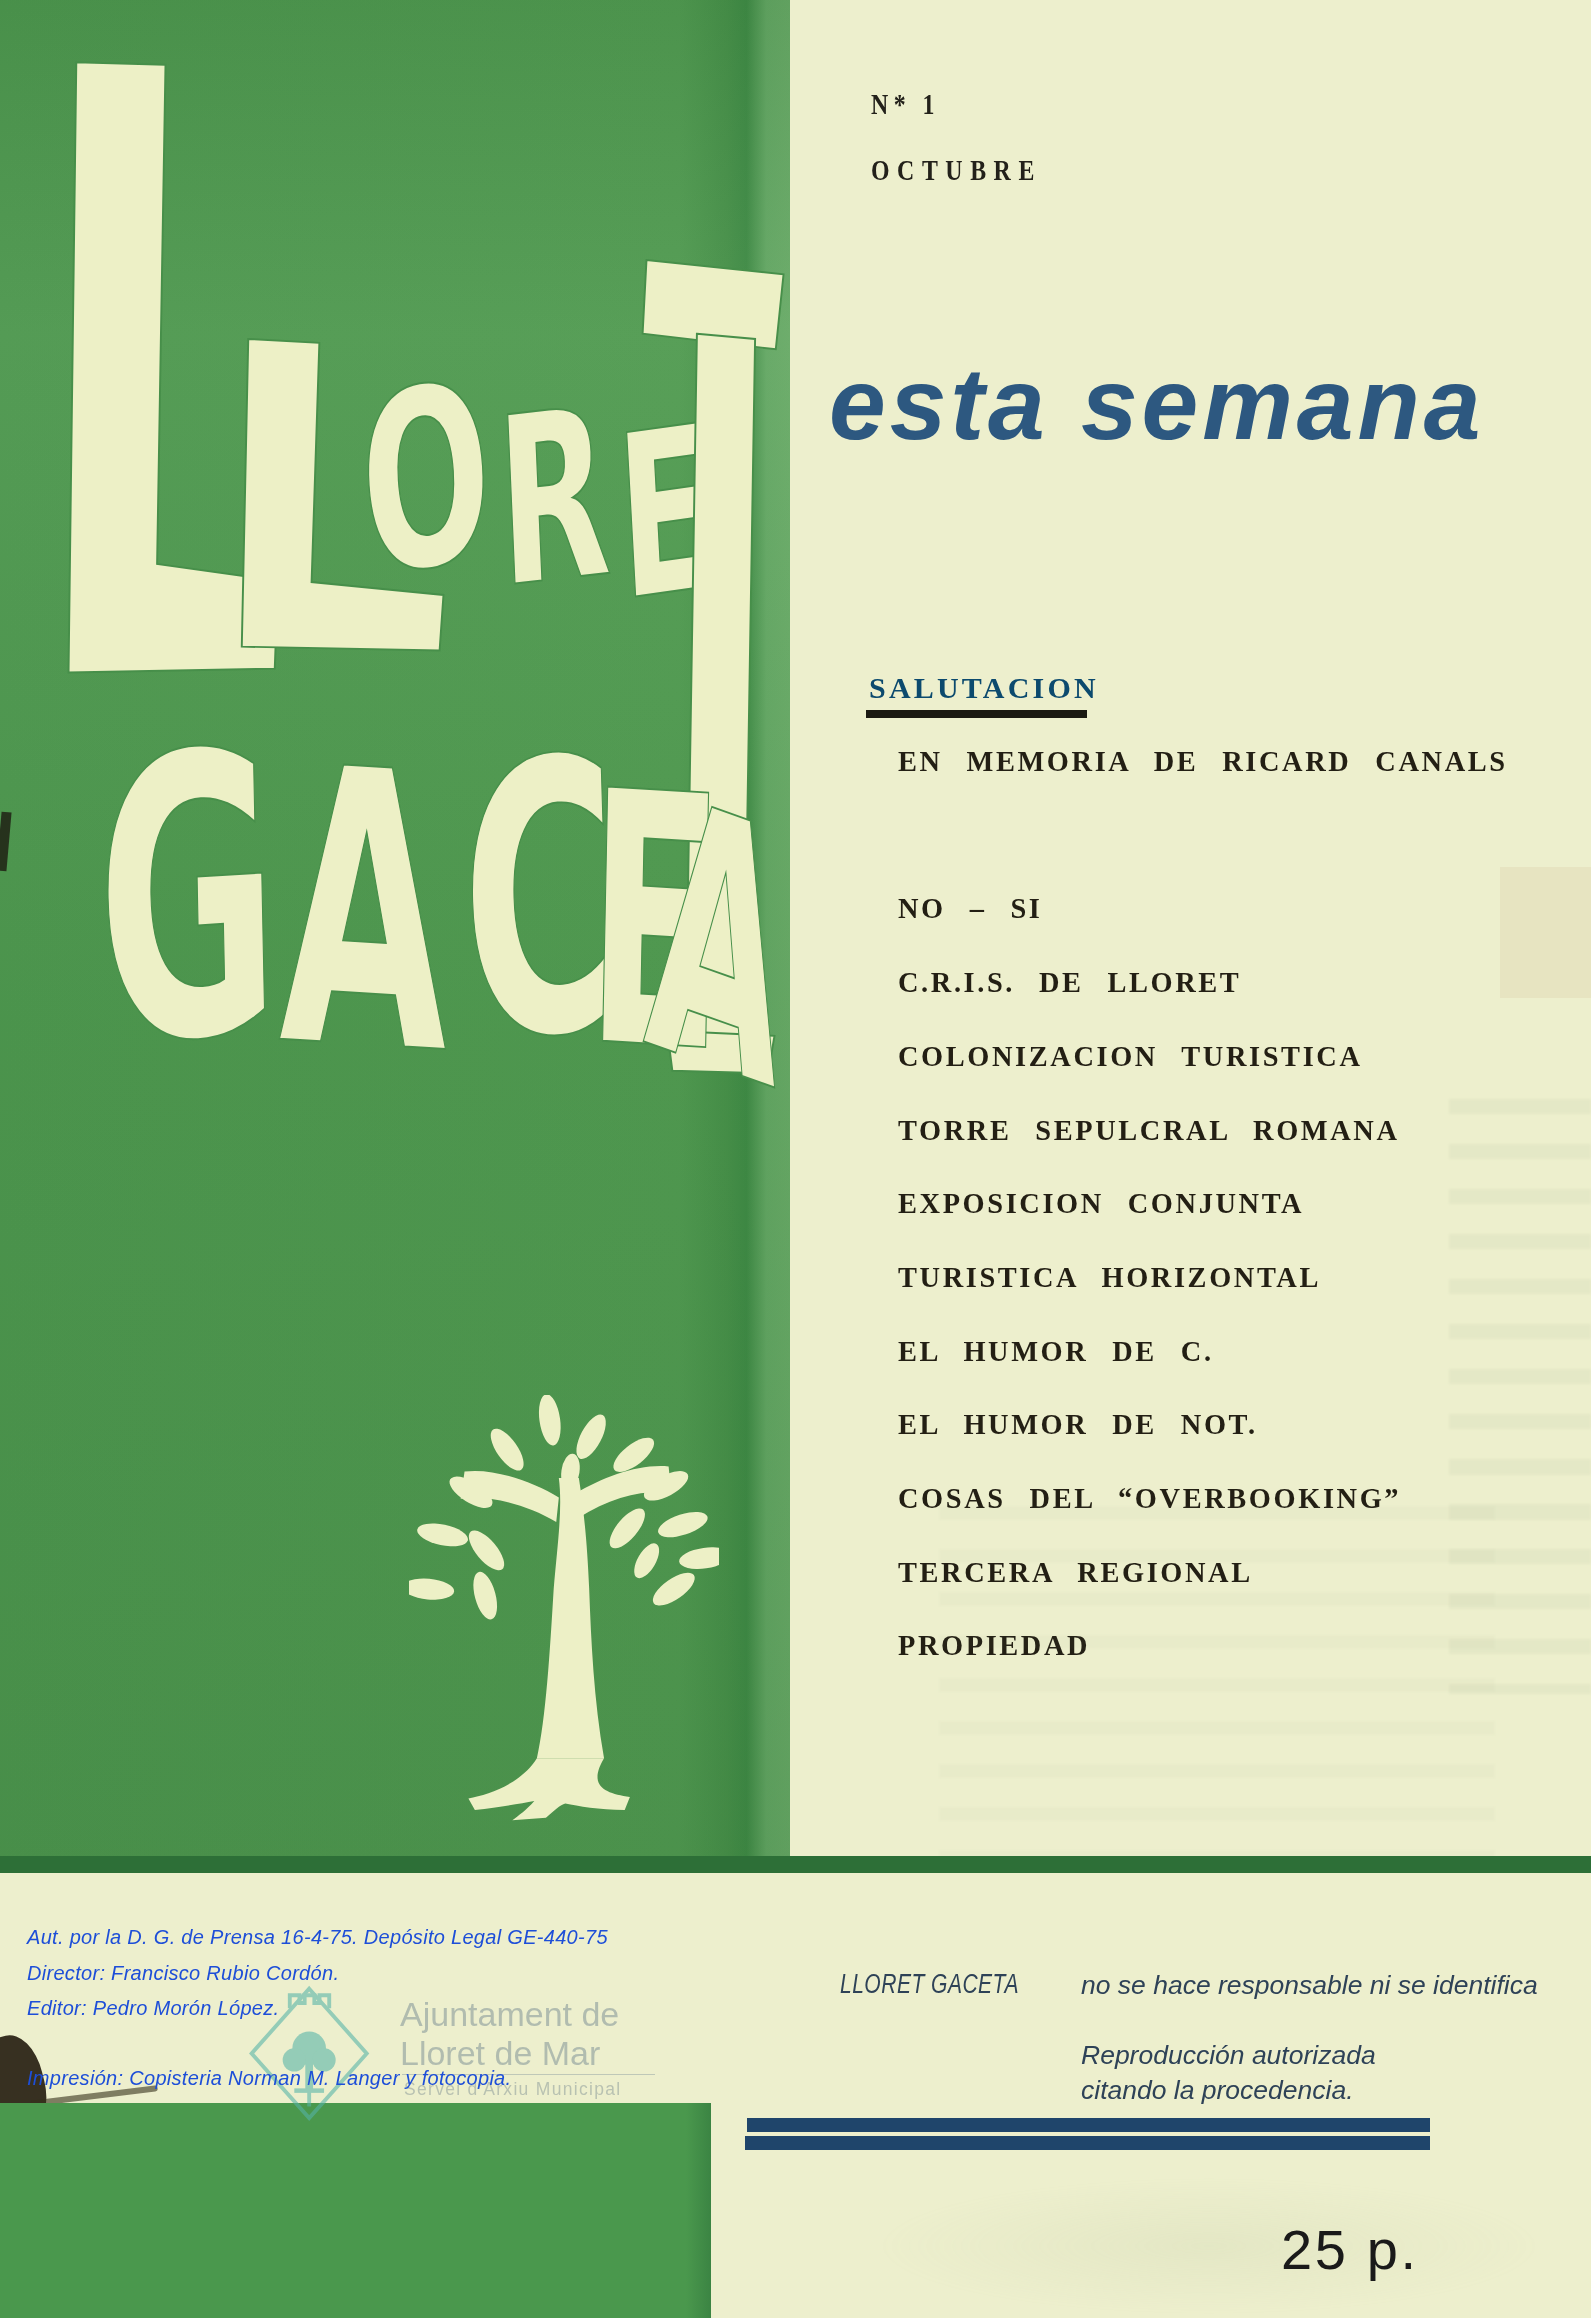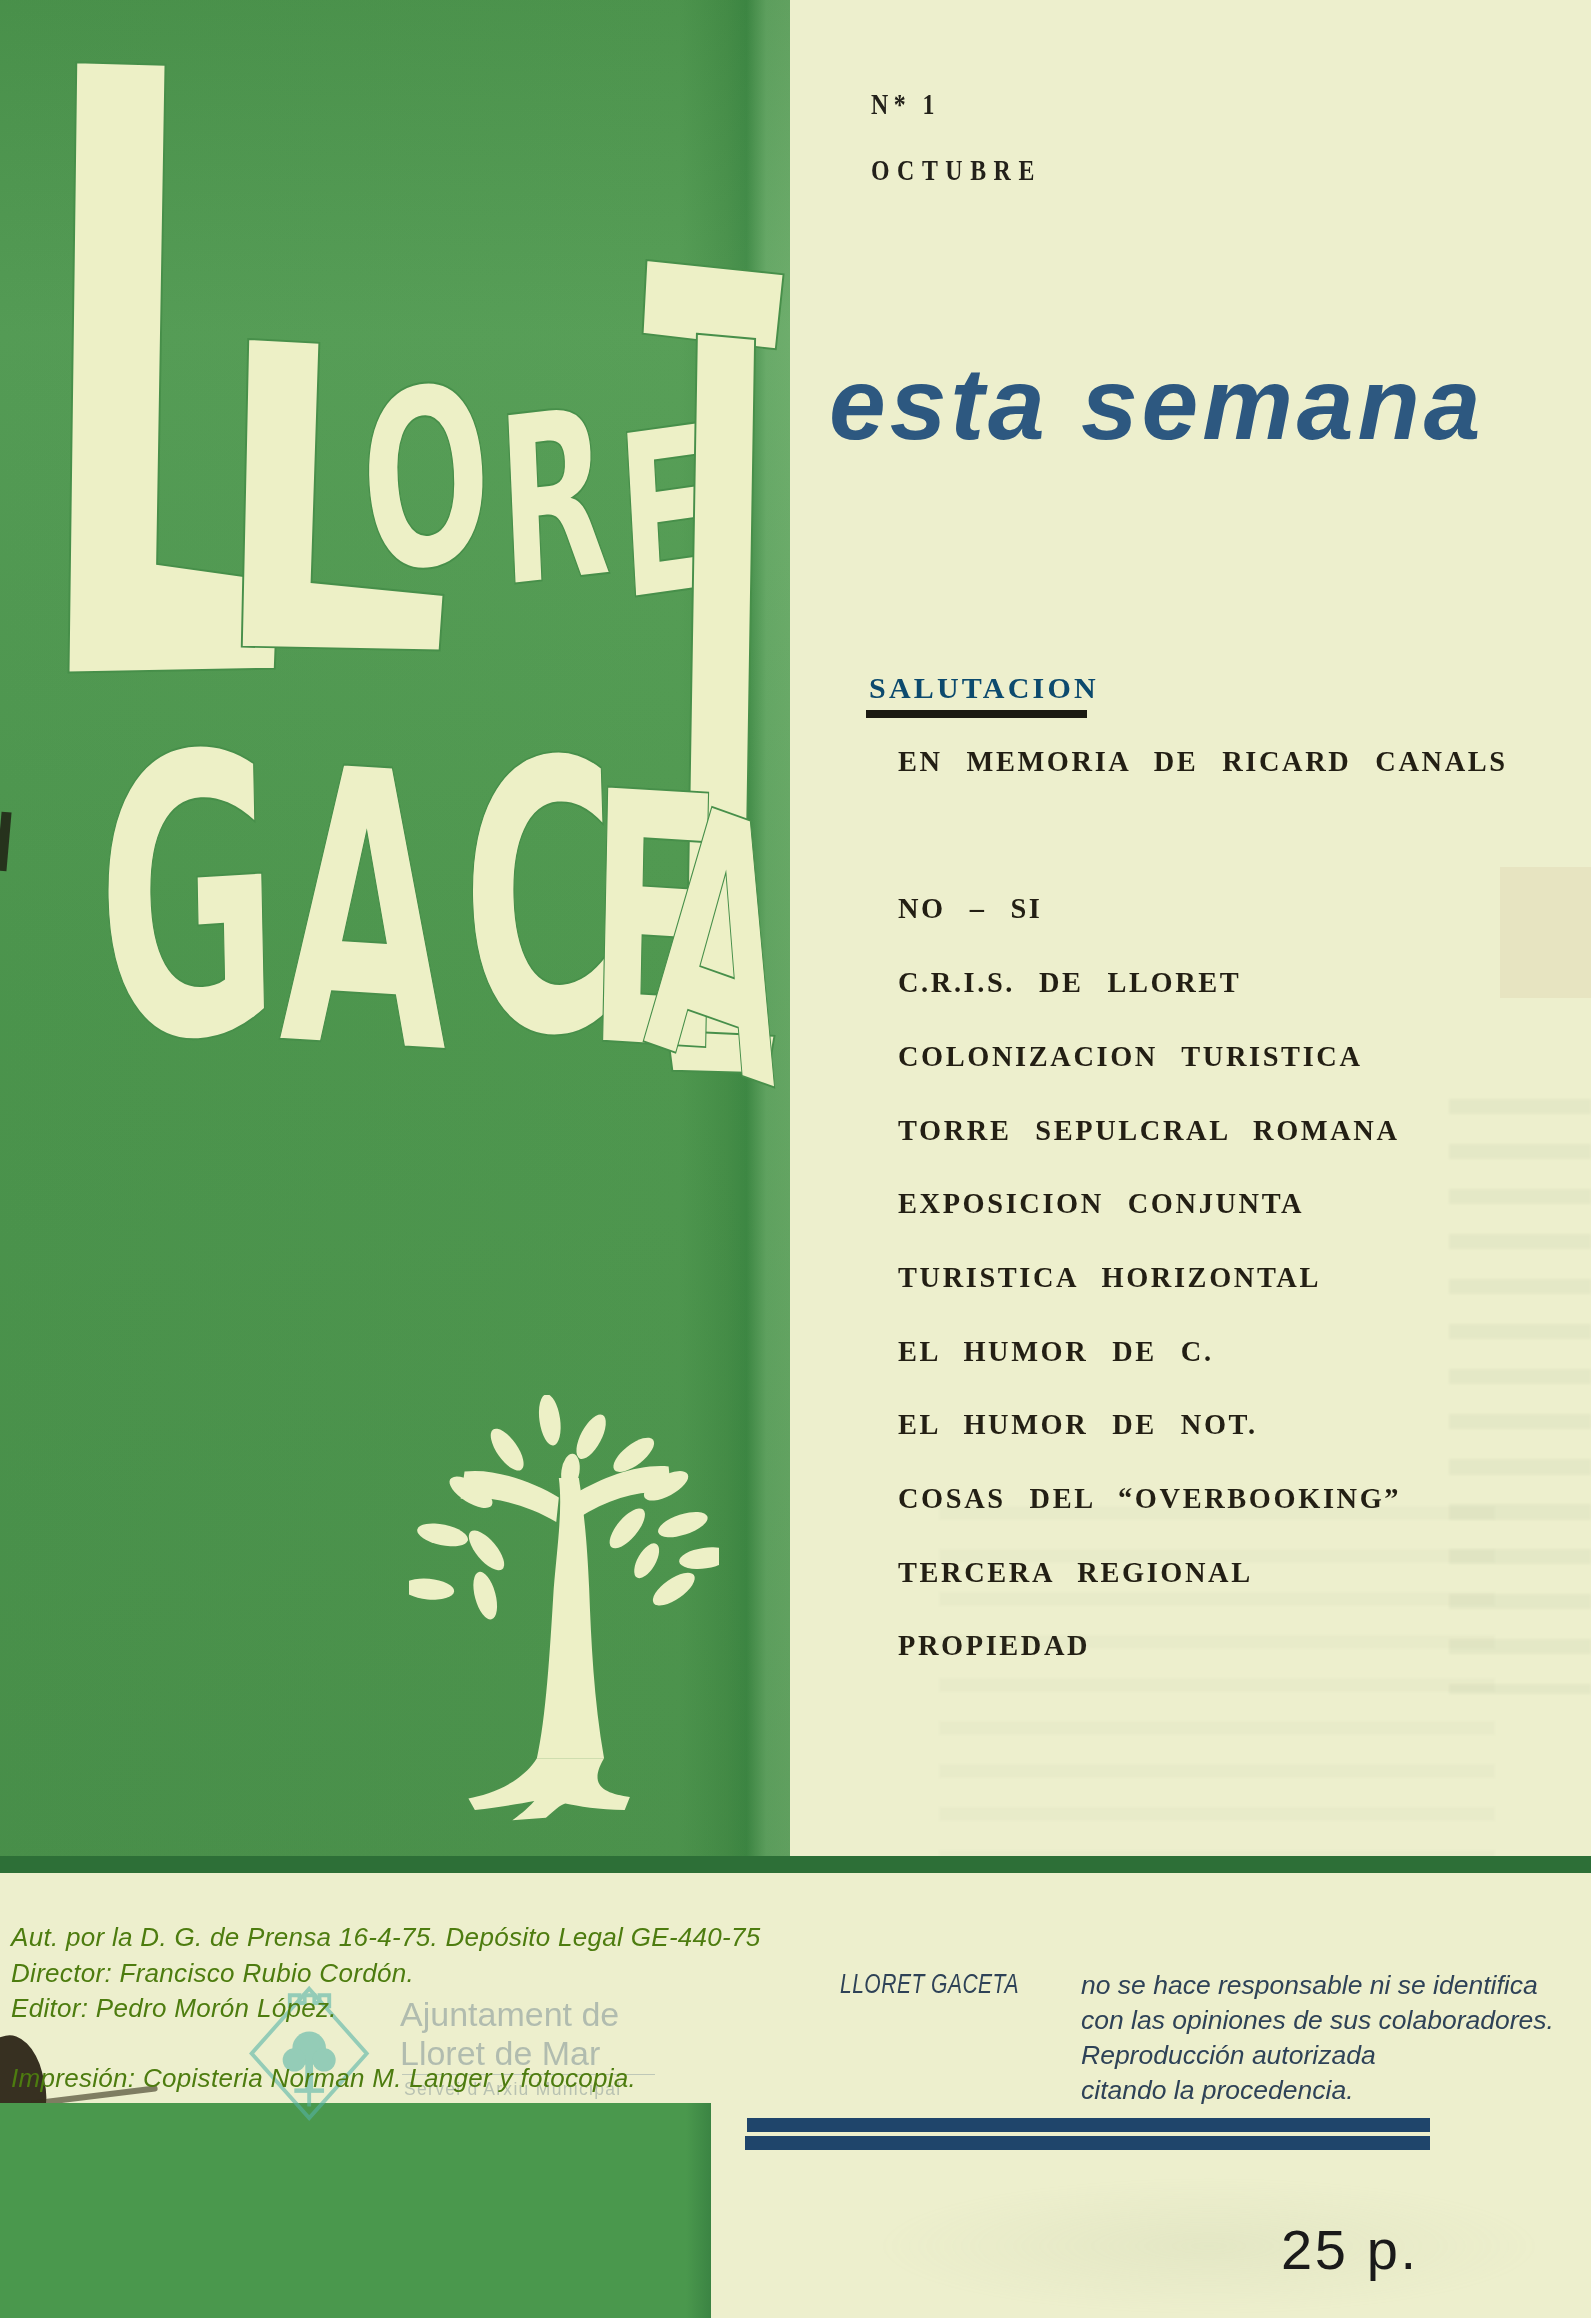--- a/index.html
+++ b/index.html
@@ -41,22 +41,22 @@
     font-weight:bold;font-style:italic;font-size:102px;letter-spacing:3.9px;white-space:nowrap;
     font-family:"Liberation Sans",sans-serif;
   }
   .toc-heading{position:absolute;left:869px;top:668px;height:39px;line-height:39px;
     font-family:"Liberation Serif",serif;font-weight:bold;font-size:30px;letter-spacing:3.2px;color:#0c4a6e;white-space:nowrap;}
   .toc-underline{position:absolute;left:866px;top:710px;width:221px;height:7.8px;background:#1b1a12;}
   .toc-item{position:absolute;left:898px;height:39px;line-height:39px;
     font-family:"Liberation Serif",serif;font-weight:bold;font-size:28.4px;letter-spacing:2.6px;word-spacing:14.2px;
     color:#231f14;white-space:nowrap;}
   
-  .imprint-line{position:absolute;left:11px;height:34px;line-height:34px;
-    font-style:italic;font-size:26px;letter-spacing:0.3px;color:#4d7c0f;white-space:nowrap;z-index:4;}
+  .imprint-line{position:absolute;left:27px;height:34px;line-height:34px;
+    font-style:italic;font-size:20px;letter-spacing:0.3px;color:#1d4ed8;white-space:nowrap;z-index:4;}
   
   .watermark{position:absolute;left:240px;top:1977px;width:452px;height:149px;opacity:.58;z-index:3;}
   .wm-text1{position:absolute;left:160px;top:18px;font-size:34px;color:#86989a;white-space:nowrap;}
   .wm-text2{position:absolute;left:160px;top:57px;font-size:34px;color:#86989a;white-space:nowrap;}
   .wm-div{position:absolute;left:162px;top:97px;width:253px;height:1.3px;background:#9fadaa;}
   .wm-text3{position:absolute;left:164px;top:102px;font-size:17.5px;letter-spacing:1.3px;color:#93a19e;white-space:nowrap;}
   
   .disc-label{position:absolute;left:840px;top:1968px;height:32px;line-height:32px;
     font-style:italic;font-size:27px;color:#2e4257;white-space:nowrap;
     transform:scaleX(.78);transform-origin:left top;letter-spacing:0.6px;}
@@ -185,21 +185,20 @@
     <div class="wm-text3">Servei d'Arxiu Municipal</div>
   </div>
 
   <div class="imprint-line" style="top:1920px">Aut. por la D. G. de Prensa 16-4-75. Depósito Legal GE-440-75</div>
   <div class="imprint-line" style="top:1956px">Director: Francisco Rubio Cordón.</div>
   <div class="imprint-line" style="top:1991px">Editor: Pedro Morón López.</div>
   <div class="imprint-line" style="top:2061px">Impresión: Copisteria Norman M. Langer y fotocopia.</div>
 
   <div class="disc-label">LLORET GACETA</div>
   <div class="disc-line" style="top:1969px">no se hace responsable ni se identifica</div>
-  <div class="disc-line" style="top:2004px">con las opiniones de sus colaboradores.</div>
   <div class="disc-line" style="top:2039px">Reproducción autorizada</div>
   <div class="disc-line" style="top:2074px">citando la procedencia.</div>
 
   <div class="bottom-green"></div>
 
   <div class="blue-bar-1"></div>
   <div class="blue-bar-2"></div>
 
   <div class="price">25 p.</div>
 

